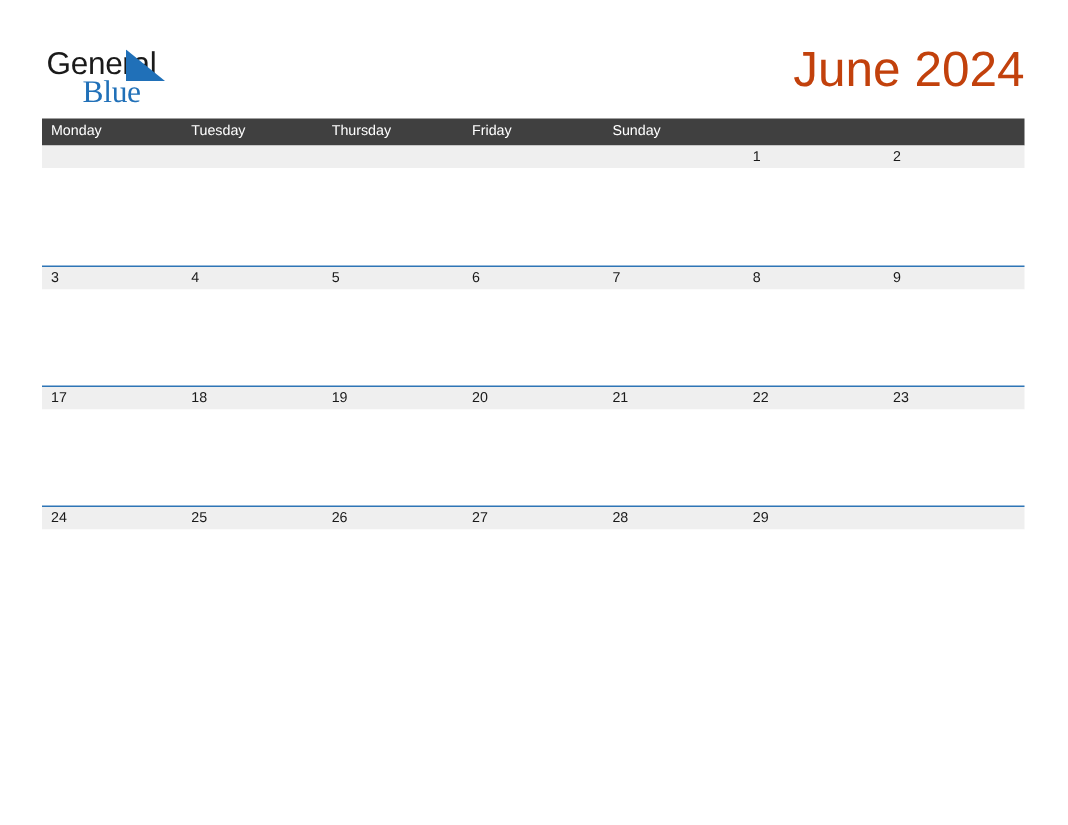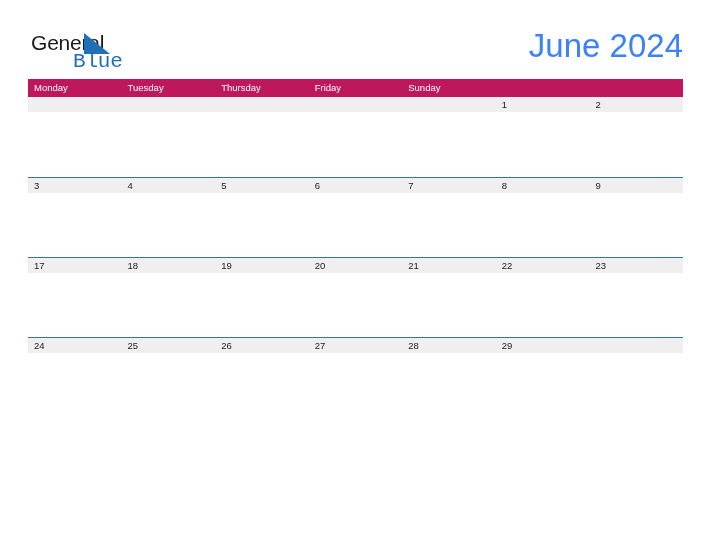--- a/index.html
+++ b/index.html
@@ -37,65 +37,65 @@
     left: 0;
     top: 0;
     font-size: 21px;
     line-height: 21px;
     color: #1A1A1A;
     letter-spacing: -0.2px;
     font-family: "Liberation Sans", sans-serif;
   }
   .logo-blue {
     position: absolute;
-    left: 42px;
+    left: 24px;
     top: 19px;
     font-size: 21px;
     line-height: 21px;
     color: #2070B8;
     letter-spacing: -0.2px;
-    font-family: Liberation Mono, monospace;
+    font-family: Liberation Serif, serif;
   }
   .logo-flag {
     position: absolute;
     left: 53px;
     top: 1px;
     width: 28px;
     height: 22px;
   }
   .logo-flag svg { display: block; }
 
   
   .cal-title {
     position: absolute;
     right: 29px;
     top: 27px;
     font-size: 33px;
     line-height: 38px;
-    color: #3b82f6;
+    color: #c2410c;
     font-family: "Liberation Sans", sans-serif;
     font-weight: normal;
     white-space: nowrap;
     text-align: right;
   }
 
   
   .calendar {
     position: absolute;
     left: 28px;
     top: 79px;
     width: 655px;
     height: 420px;
   }
 
   .dow-header {
     display: flex;
     width: 655px;
     height: 18px;
-    background: #be185d;
+    background: #404040;
   }
   .dow-cell {
     width: 93.571px;
     height: 18px;
     box-sizing: border-box;
     padding-left: 6px;
     color: #FFFFFF;
     font-size: 9.5px;
     line-height: 18px;
     font-family: "Liberation Sans", sans-serif;

